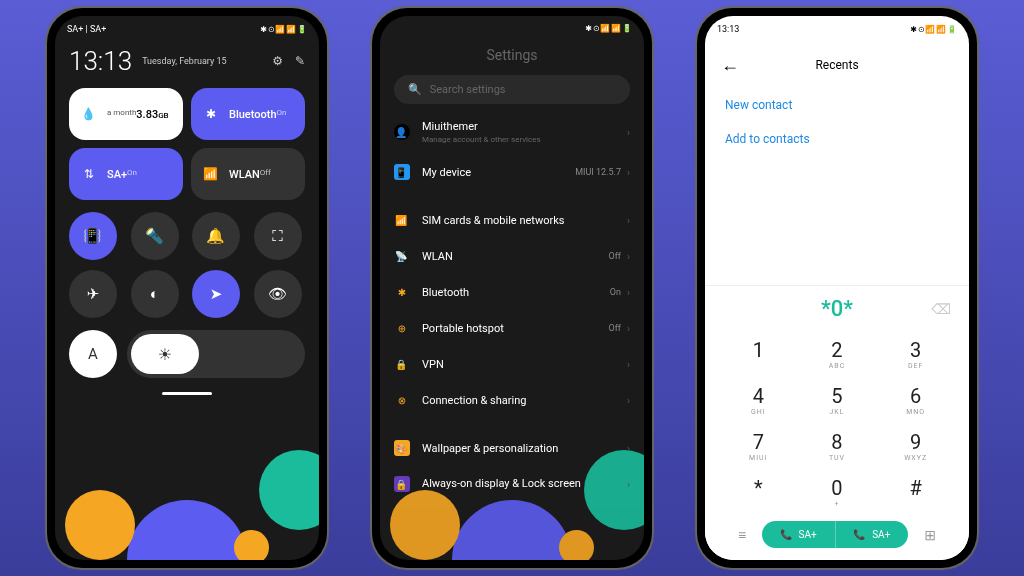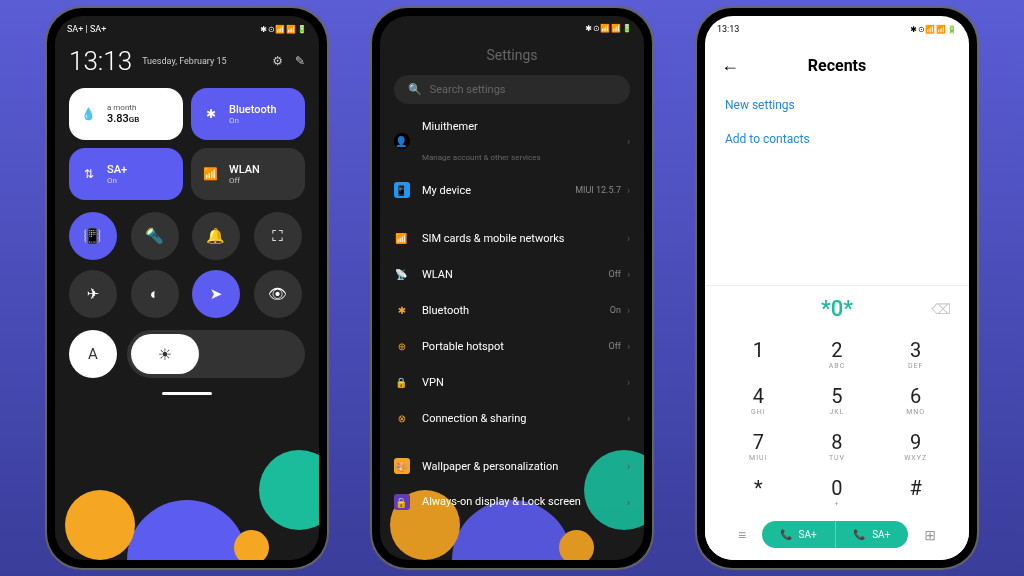--- a/index.html
+++ b/index.html
@@ -14,21 +14,21 @@
 .clock-row{display:flex;align-items:center;padding:4px 14px;gap:10px}
 .big-time{font-size:26px;font-weight:300}
 .date-txt{font-size:9px;color:#ccc}
 .hdr-icons{margin-left:auto;display:flex;gap:12px;font-size:12px;color:#ccc}
 .tiles{display:grid;grid-template-columns:1fr 1fr;gap:8px;padding:8px 14px}
 .tile{border-radius:16px;padding:10px;height:52px;display:flex;align-items:center;gap:8px}
 .tile-white{background:#fff;color:#000}
 .tile-blue{background:#5c5cf0;color:#fff}
 .tile-dark{background:#333;color:#fff}
 .tile-icon{width:20px;height:20px;display:flex;align-items:center;justify-content:center;font-size:12px}
-.tile-txt{display:flex;flex-direction:column;font-size:9px}
+.tile-txt{display:flex;flex-direction:row;font-size:9px}
 .tile-txt .main{font-size:11px;font-weight:500}
 .tile-txt .sub{font-size:8px;opacity:0.7}
 .toggles{display:grid;grid-template-columns:repeat(4,1fr);gap:10px;padding:4px 14px}
 .tog{width:48px;height:48px;border-radius:50%;background:#333;display:flex;align-items:center;justify-content:center;font-size:15px;color:#fff}
 .tog.on{background:#5c5cf0}
 .tog.white{background:#fff;color:#333}
 .slider-row{display:grid;grid-template-columns:48px 1fr;gap:10px;padding:8px 14px;align-items:center}
 .slider{background:#333;border-radius:24px;height:48px;display:flex;align-items:center;padding:4px}
 .slider-thumb{background:#fff;width:68px;height:40px;border-radius:20px;display:flex;align-items:center;justify-content:center;color:#333}
 .handle{width:50px;height:3px;background:#fff;border-radius:3px;margin:6px auto}
@@ -36,25 +36,25 @@
 .c1{position:absolute;width:120px;height:120px;border-radius:50%;background:#5c5cf0;left:50%;transform:translateX(-50%);bottom:-30px}
 .c2{position:absolute;width:70px;height:70px;border-radius:50%;background:#f5a623;left:10px;bottom:30px}
 .c3{position:absolute;width:80px;height:80px;border-radius:50%;background:#1abc9c;right:-20px;bottom:60px}
 .c4{position:absolute;width:35px;height:35px;border-radius:50%;background:#f5a623;right:50px;bottom:25px}
 .settings-hdr{text-align:center;padding:6px;font-size:14px;color:#666}
 .search{margin:6px 14px;background:#2a2a2a;border-radius:20px;padding:8px 14px;font-size:11px;color:#666;display:flex;align-items:center;gap:8px}
 .set-item{display:flex;align-items:center;padding:10px 14px;font-size:11px;gap:12px}
 .set-icon{width:16px;height:16px;border-radius:3px;display:flex;align-items:center;justify-content:center;font-size:10px}
 .set-right{margin-left:auto;font-size:9px;color:#888;display:flex;align-items:center;gap:6px}
 .chev{color:#555;font-size:10px}
-.set-sub{font-size:8px;color:#666;margin-top:20px}
+.set-sub{font-size:8px;color:#666;margin-top:2px}
 .gap{height:12px}
 .recents-hdr{display:flex;align-items:center;padding:12px 16px;position:relative}
 .back{font-size:18px}
-.recents-title{position:absolute;left:50%;transform:translateX(-50%);font-size:16px;font-weight:700}
+.recents-title{position:absolute;left:50%;transform:translateX(-50%);font-size:12px;font-weight:400}
 .link{color:#1e88e5;font-size:12px;padding:10px 20px}
 .dialer{position:absolute;bottom:0;left:0;right:0;background:#fff;border-top:1px solid #eee;padding-bottom:6px}
 .number{text-align:center;font-size:22px;color:#1abc9c;padding:10px;font-weight:500;display:flex;align-items:center;justify-content:center;position:relative}
 .bksp{position:absolute;right:18px;color:#ccc;font-size:14px}
 .keypad{display:grid;grid-template-columns:repeat(3,1fr);padding:0 14px}
 .key{text-align:center;padding:7px}
 .key-num{font-size:20px;font-weight:400;color:#222}
 .key-sub{font-size:7px;color:#999;letter-spacing:1px;height:8px}
 .call-row{display:flex;align-items:center;justify-content:center;gap:0;padding:6px 14px}
 .call-btn{background:#1abc9c;color:#fff;padding:8px 18px;font-size:10px;display:flex;align-items:center;gap:6px}
@@ -263,21 +263,21 @@
   <div class="screen screen3">
     <div class="status" style="color:#000">
       <span>13:13</span>
       <span class="status-icons">✱ ⊙ 📶 📶 🔋</span>
     </div>
     <div class="recents-hdr">
       <span class="back">←</span>
       <span class="recents-title">Recents</span>
     </div>
     <div id="links">
-        <div class="link">New settings</div>
+        <div class="link">New contact</div>
         <div class="link">Add to contacts</div>
       </div>
     <div class="dialer">
       <div class="number">
         <span>*0*</span>
         <span class="bksp">⌫</span>
       </div>
       <div class="keypad" id="keypad">
           <div class="key">
             <div class="key-num">1</div>

